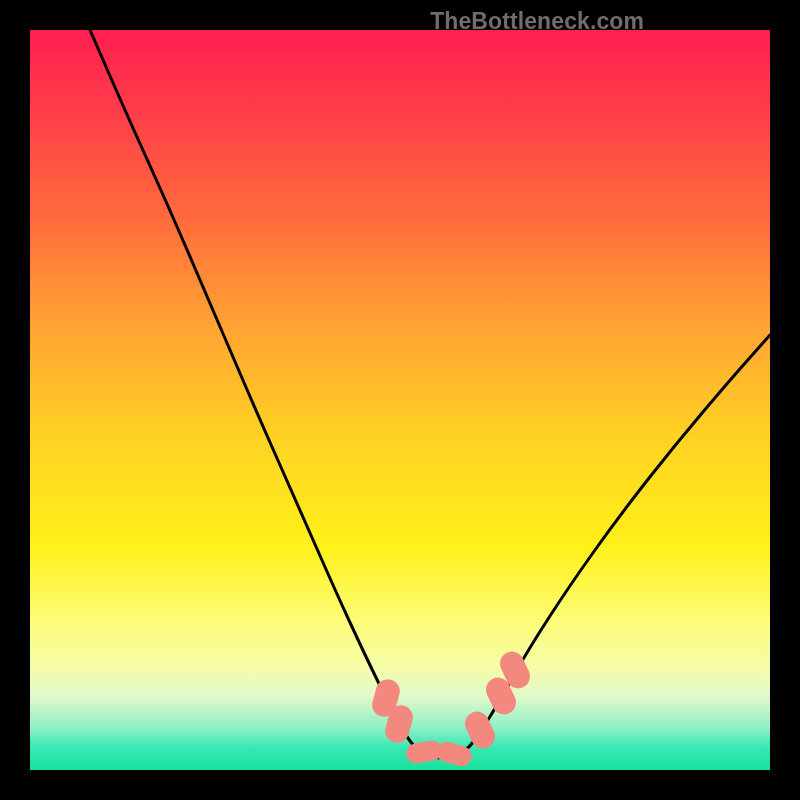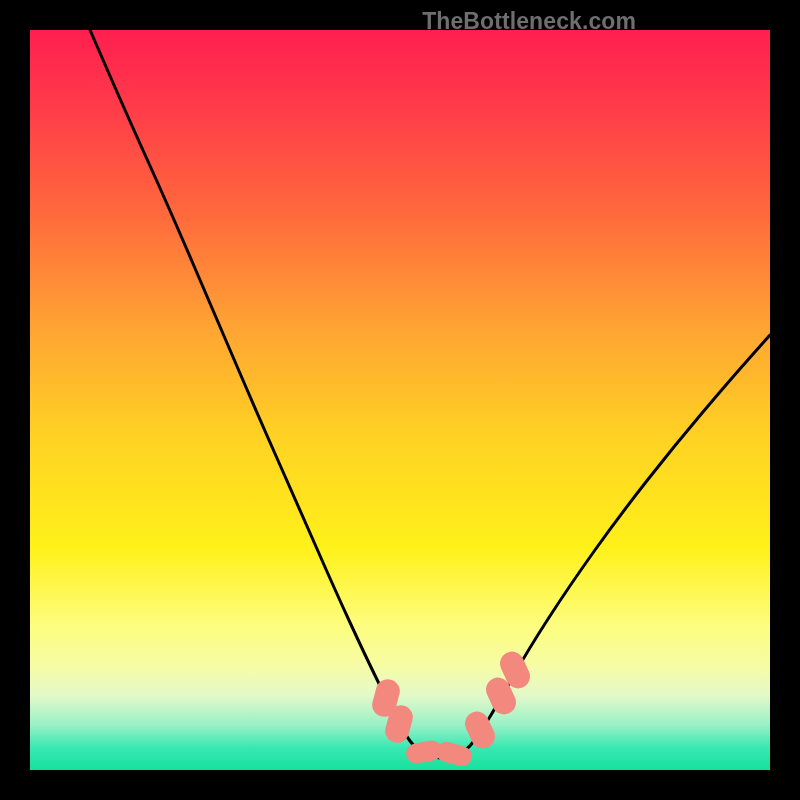--- a/index.html
+++ b/index.html
@@ -9,20 +9,21 @@
     height: 800px;
     background: #000;
     overflow: hidden;
     font-family: Arial, Helvetica, sans-serif;
   }
   .stage {
     position: relative;
     width: 658px;
     height: 800px;
     background: #000;
+    padding-left: 8px;
   }
   .plot {
     position: absolute;
     left: 30px;
     top: 30px;
     width: 740px;
     height: 740px;
     overflow: hidden;
   }
   .gradient {

